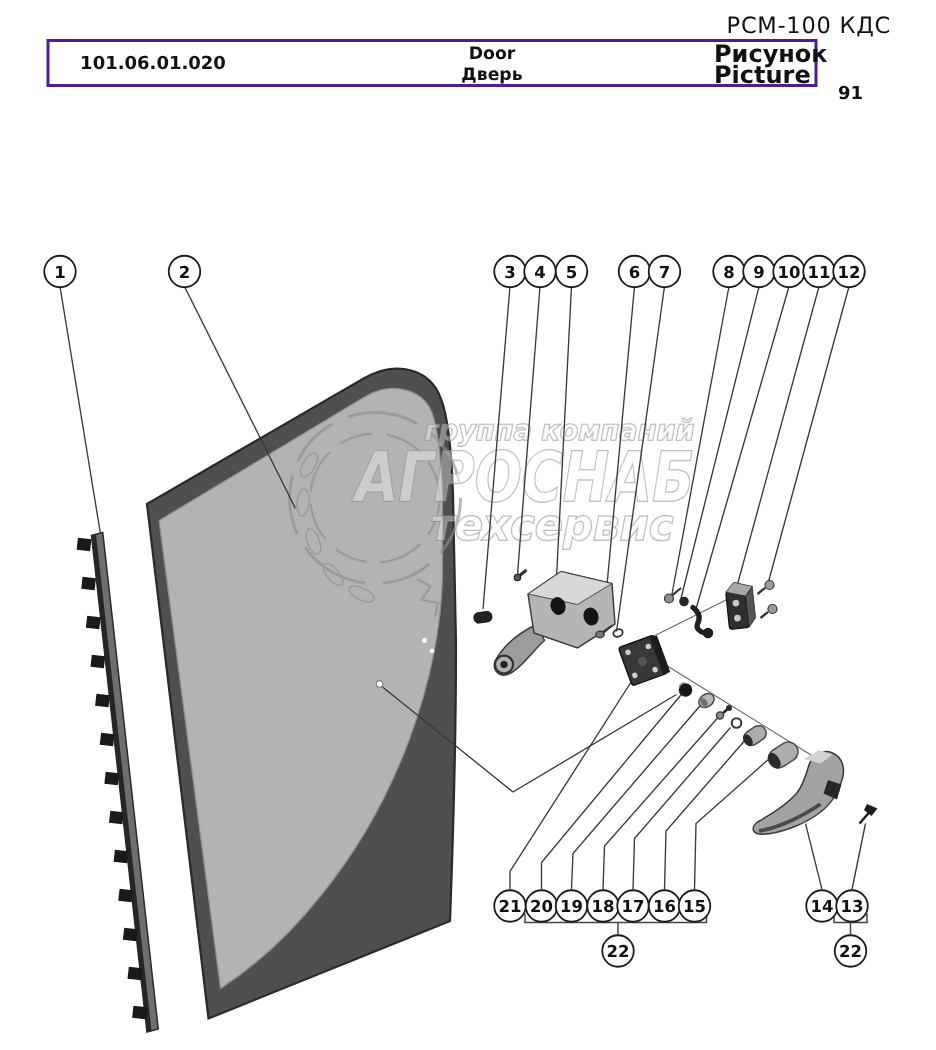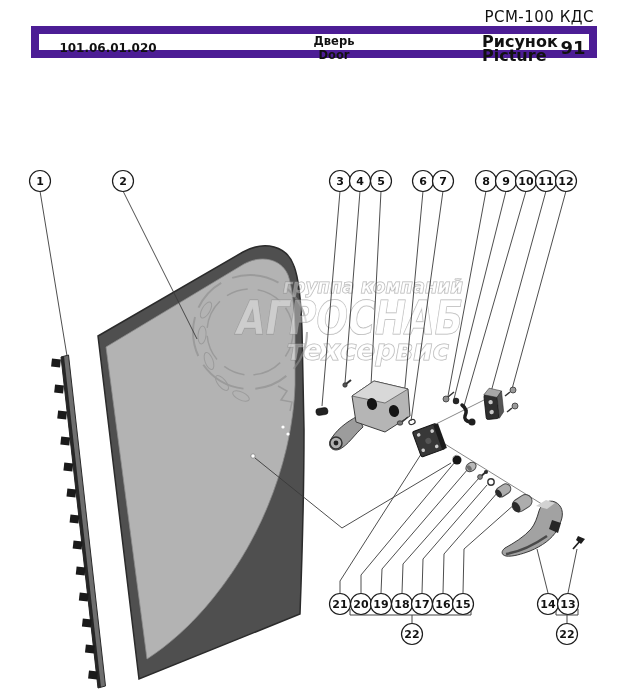--- a/index.html
+++ b/index.html
@@ -1,40 +1,40 @@
 <!DOCTYPE html>
 <html><head>
 <meta charset="utf-8">
 <style>
   html,body{margin:0;padding:0;background:#fff;}
   body{width:624px;height:700px;position:relative;font-family:"DejaVu Sans","Liberation Sans",sans-serif;color:#111;overflow:hidden;}
   .page-title{position:absolute;top:8px;right:30px;font-size:15px;font-weight:normal;letter-spacing:.5px;}
-  .hdr-table{position:absolute;left:31px;top:26px;width:566px;height:32px;border:8px solid #4c1d95;box-sizing:border-box;}
+  .hdr-table{position:absolute;left:31px;top:26px;width:514px;height:32px;border:2px solid #4c1d95;box-sizing:border-box;}
   .hdr-table .cell{position:absolute;top:0;height:100%;}
   .code-cell{left:9px;width:120px;text-align:center;font-size:12px;font-weight:bold;line-height:28px;}
   .name-cell{left:225px;width:140px;text-align:center;font-size:11.5px;font-weight:bold;line-height:13.5px;padding-top:1px;box-sizing:border-box;}
   .figure-cell{left:443px;width:80px;text-align:left;font-size:16px;font-weight:bold;line-height:13.5px;padding-top:1px;box-sizing:border-box;}
-  .num-cell{left:516px;width:36px;text-align:center;font-size:18px;font-weight:bold;line-height:28px;}
+  .num-cell{left:516px;width:36px;text-align:center;font-size:12px;font-weight:bold;line-height:28px;margin-top:20px;}
   svg{position:absolute;left:0;top:0;}
   .leader{stroke:#3a3a3a;stroke-width:.9;fill:none;}
   .axis{stroke:#6a6a6a;stroke-width:.8;fill:none;}
   .callout-circle{fill:#fff;stroke:#1c1c1c;stroke-width:1.2;}
   .callout-num{font:bold 11px "DejaVu Sans",sans-serif;fill:#111;}
   .wm-text{font-style:italic;font-weight:bold;fill:rgba(255,255,255,.55);stroke:#828282;stroke-width:1;paint-order:stroke;}
 </style>
 </head>
 <body>
 
 <div class="page-title">РСМ-100 КДС</div>
 
 <div class="hdr-table">
   <div class="cell code-cell">101.06.01.020</div>
   <div class="cell name-cell">
+    <div>Door</div>
     <div>Дверь</div>
-    <div>Door</div>
   </div>
   <div class="cell figure-cell">
     <div>Рисунок</div>
     <div>Picture</div>
   </div>
   <div class="cell num-cell">91</div>
 </div>
 
 <svg width="624" height="700" viewBox="0 0 624 700">
 

